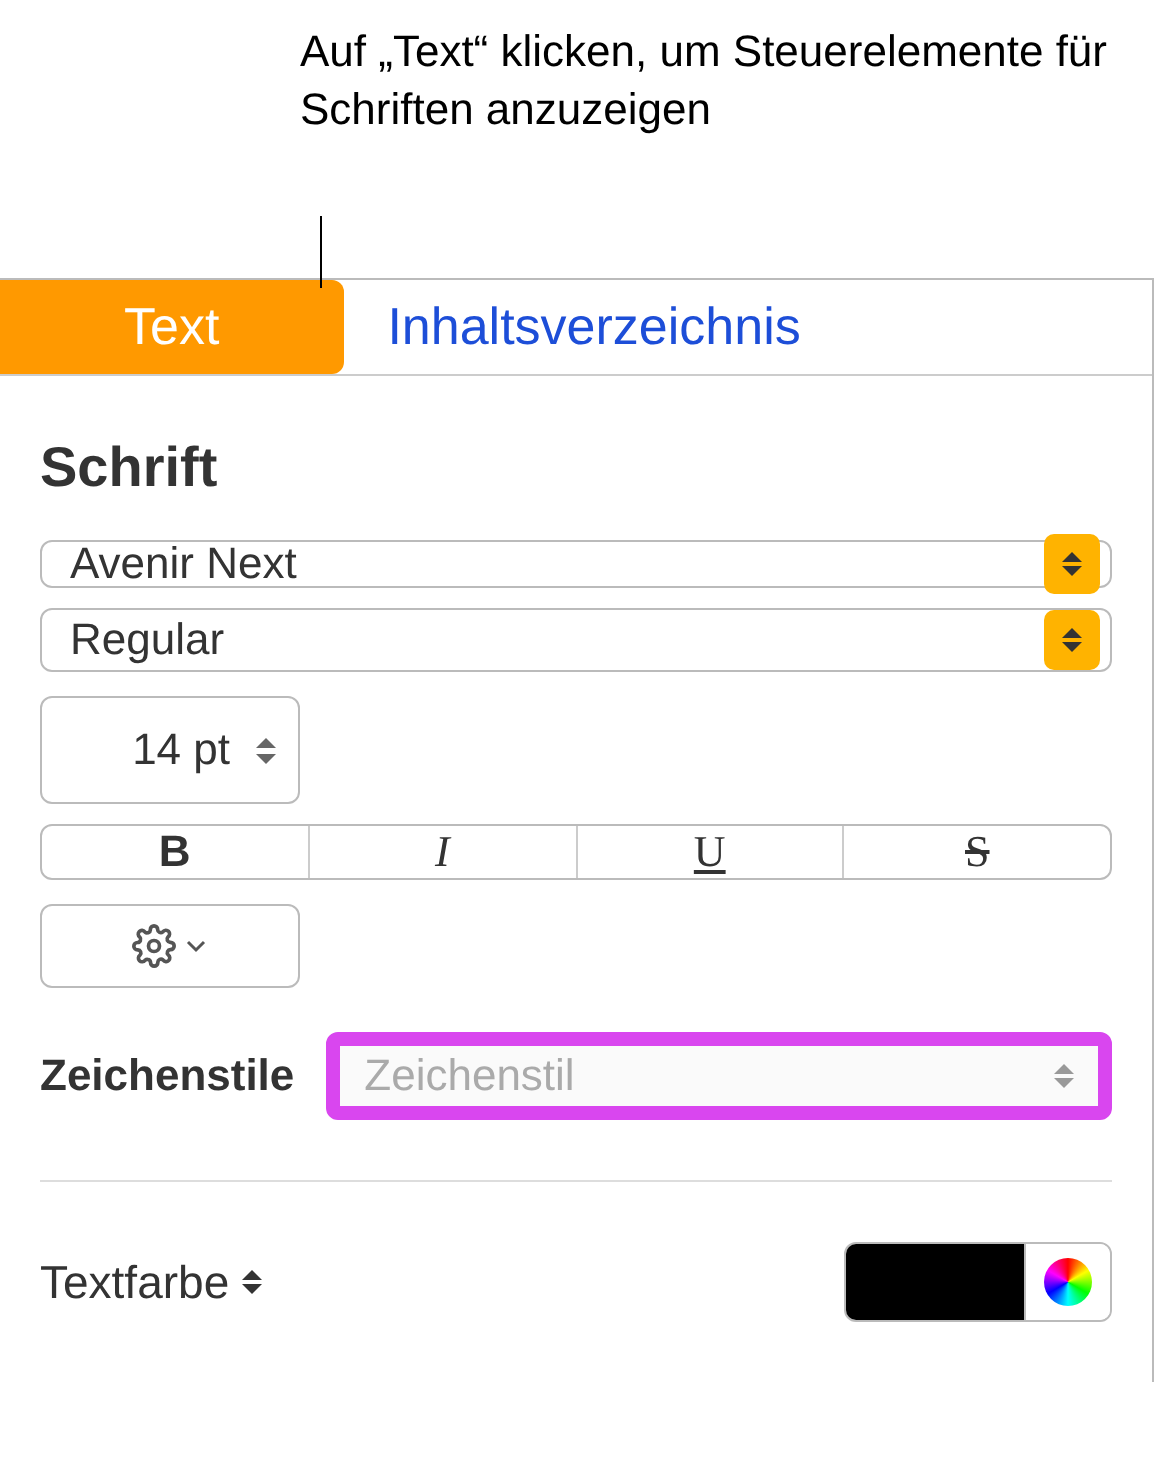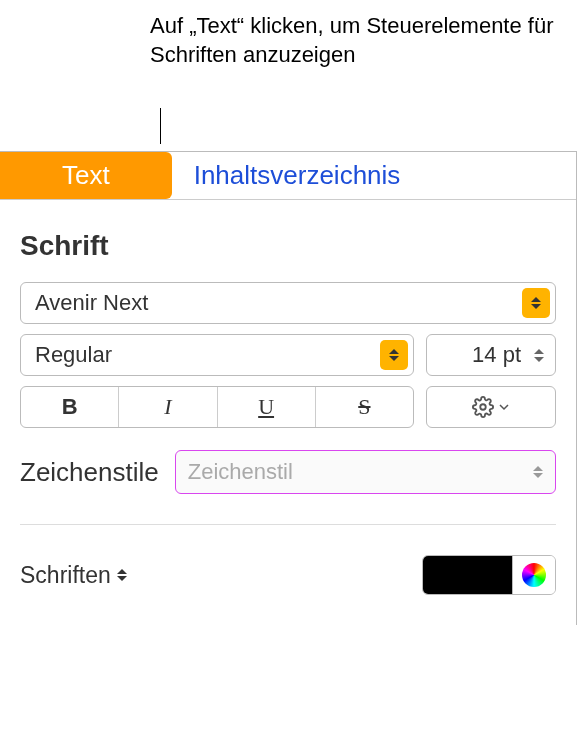--- a/index.html
+++ b/index.html
@@ -23,21 +23,21 @@
     left: 160px;
     top: 108px;
     width: 1px;
     height: 36px;
     background: #000;
   }
   .panel {
     border: 1px solid #bbb;
     border-left: 0;
     border-bottom: 0;
-    margin-top: 36px;
+    margin-top: 24px;
     background: #fff;
   }
   .tab-bar {
     display: flex;
     height: 48px;
     background: #fff;
     border-bottom: 1px solid #ccc;
   }
   .tab {
     display: flex;
@@ -62,21 +62,21 @@
     font-size: 28px;
     font-weight: 600;
     color: #333;
     margin-bottom: 20px;
   }
   .font-popup {
     display: flex;
     align-items: center;
     border: 1px solid #bbb;
     border-radius: 6px;
-    height: 42px;
+    height: 24px;
     background: #fff;
     margin-bottom: 10px;
     padding: 0 0 0 14px;
     font-size: 22px;
     color: #333;
     position: relative;
   }
   .popup-arrows {
     width: 28px;
     height: 30px;
@@ -89,39 +89,39 @@
     justify-content: center;
     gap: 2px;
   }
   .arr-up, .arr-down {
     width: 0; height: 0;
     border-left: 5px solid transparent;
     border-right: 5px solid transparent;
   }
   .arr-up { border-bottom: 5px solid #333; }
   .arr-down { border-top: 5px solid #333; }
-  .row { display: flex; gap: 12px; margin-bottom: 10px; }
+  .row { display: flex; gap: 12px; margin-bottom: 10px; flex-direction: column; }
   .typeface-popup {
     flex: 1;
     display: flex;
     align-items: center;
     border: 1px solid #bbb;
     border-radius: 6px;
     height: 42px;
     padding: 0 0 0 14px;
     font-size: 22px;
     color: #333;
   }
   .size-stepper {
     width: 130px;
     display: flex;
     align-items: center;
     border: 1px solid #bbb;
     border-radius: 6px;
-    height: 42px;
+    height: 54px;
     padding: 0 6px 0 0;
     font-size: 22px;
     color: #333;
   }
   .size-value { flex: 1; text-align: right; padding-right: 8px; }
   .stepper-arrows {
     width: 20px;
     display: flex;
     flex-direction: column;
     gap: 3px;
@@ -165,26 +165,27 @@
     cursor: pointer;
   }
   .cstyle-row {
     display: flex;
     align-items: center;
     gap: 16px;
     margin-top: 22px;
     padding-bottom: 30px;
   }
   .cstyle-label {
-    font-size: 26px;
-    color: #333;
+    font-size: 22px;
+    color: #333;
+    font-weight: bold;
   }
   .cstyle-popup {
     flex: 1;
-    border: 1px solid #d946ef;
+    border: 7px solid #d946ef;
     border-radius: 6px;
     height: 44px;
     display: flex;
     align-items: center;
     padding: 0 12px;
     font-size: 22px;
     color: #aaa;
     background: #fafafa;
   }
   .cstyle-popup .chev {
@@ -301,21 +302,21 @@
           <div class="arr-up" style="border-bottom-color:#999"></div>
           <div class="arr-down" style="border-top-color:#999"></div>
         </div>
       </div>
     </div>
 
     <div class="divider"></div>
 
     <div class="color-row">
       <div class="color-label">
-        <span>Schriften</span>
+        <span>Textfarbe</span>
         <div style="display:flex;flex-direction:column;gap:2px">
           <div class="arr-up" style="border-bottom-color:#333"></div>
           <div class="arr-down" style="border-top-color:#333"></div>
         </div>
       </div>
       <div class="color-well-wrap">
         <div class="color-well" title="#000000"></div>
         <div class="color-wheel">
           <div class="wheel"></div>
         </div>

